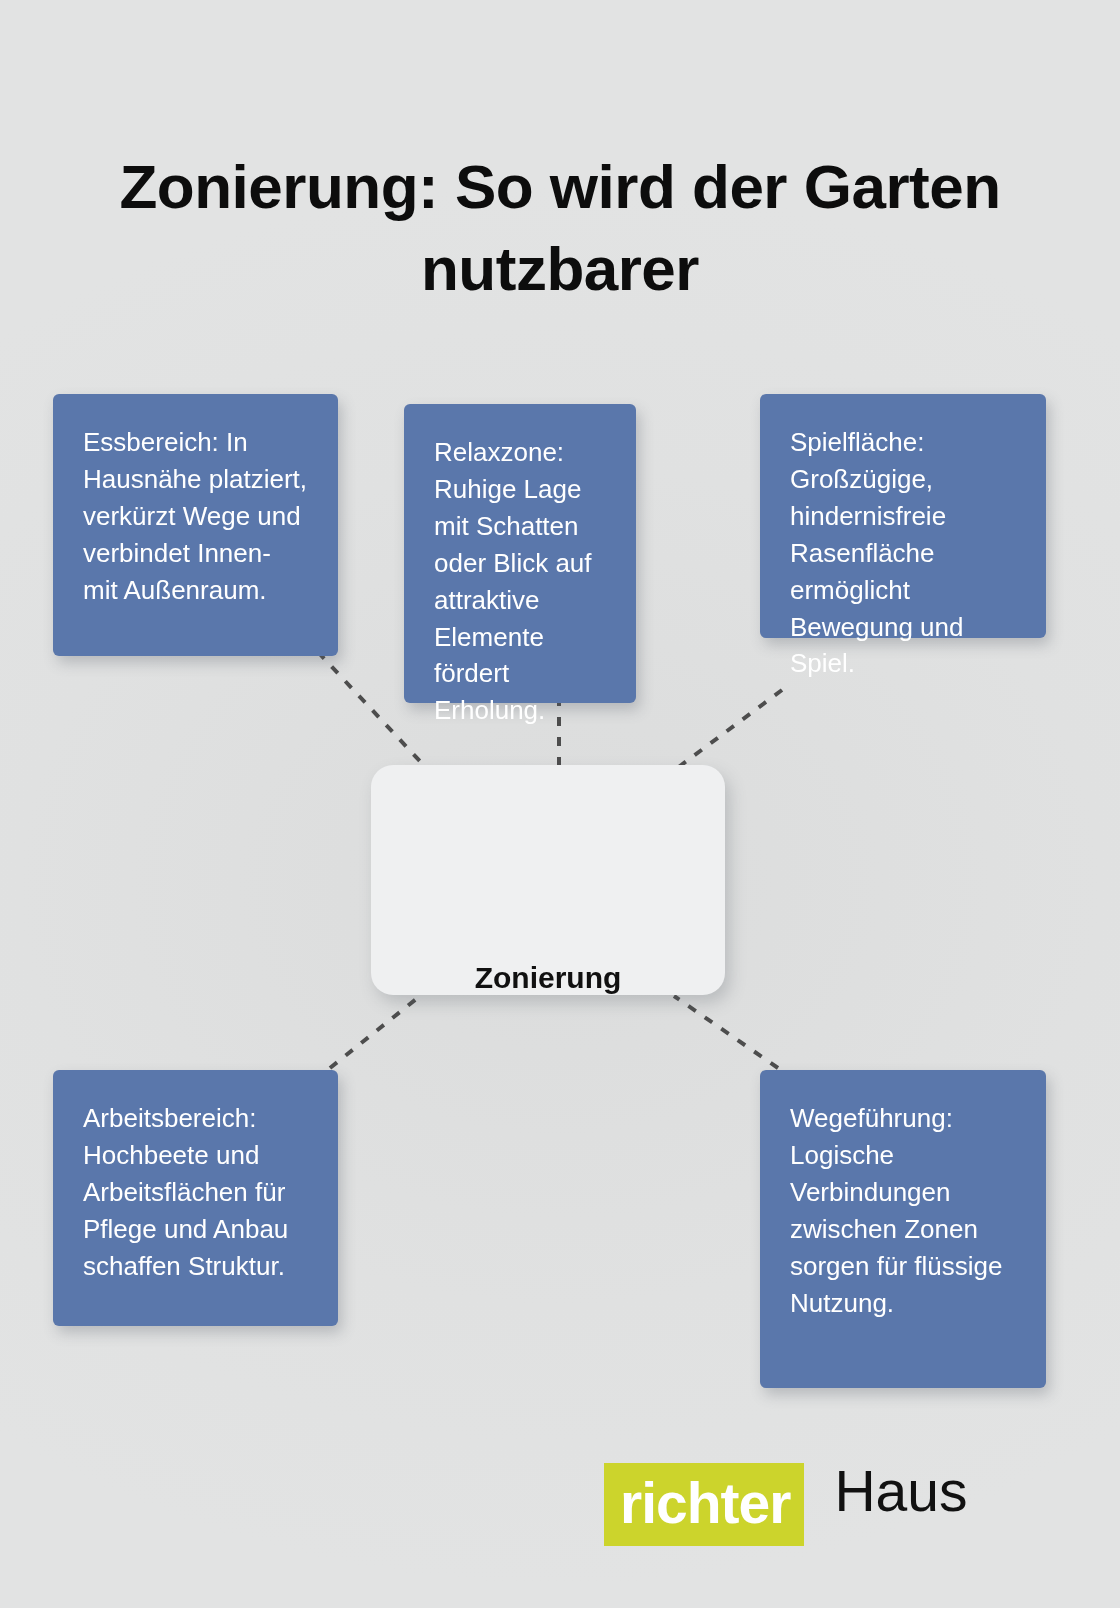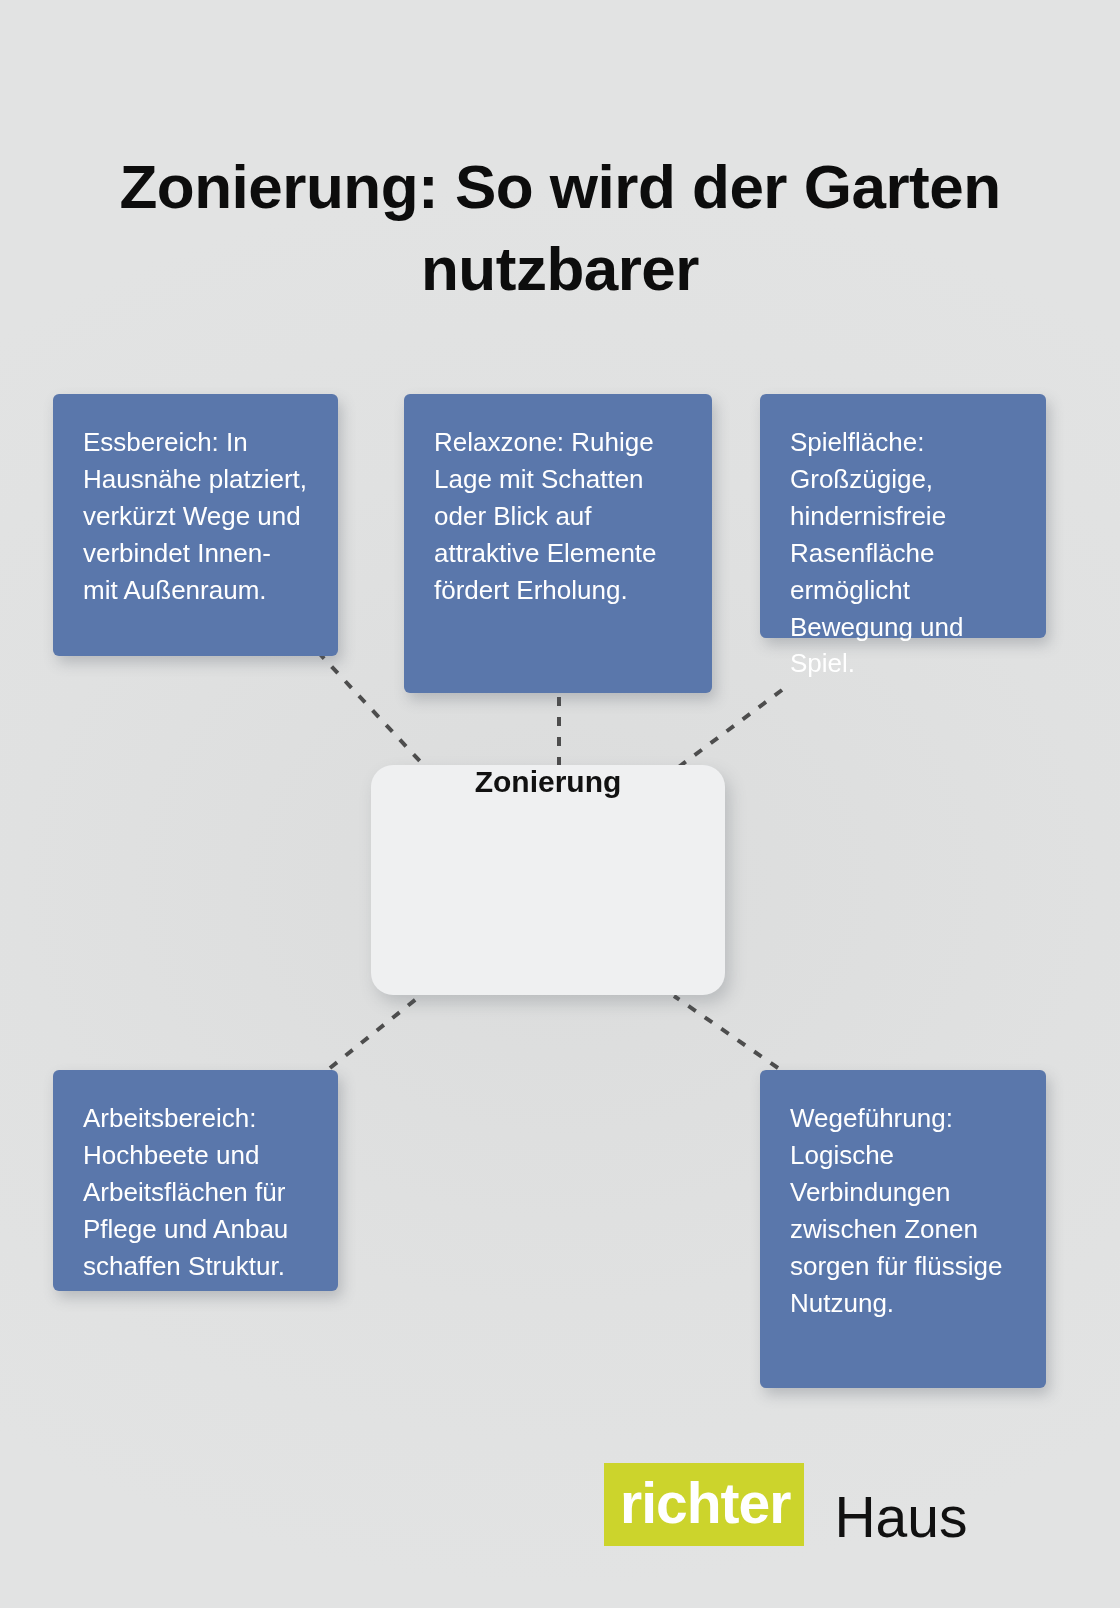--- a/index.html
+++ b/index.html
@@ -58,52 +58,52 @@
     padding: 30px 26px 24px 30px;
     box-shadow: 4px 7px 14px rgba(90, 95, 105, 0.30);
   }
 
   .node-text {
     display: block;
     white-space: pre-line;
   }
 
   #node-1 { left: 53px;  top: 394px;  width: 285px; height: 262px; }
-  #node-2 { left: 404px; top: 394px;  width: 308px; height: 299px; }
+  #node-2 { left: 404px; top: 404px;  width: 232px; height: 299px; }
   #node-3 { left: 760px; top: 394px;  width: 286px; height: 244px; }
-  #node-4 { left: 53px;  top: 1070px; width: 285px; height: 221px; }
+  #node-4 { left: 53px;  top: 1070px; width: 285px; height: 256px; }
   #node-5 { left: 760px; top: 1070px; width: 286px; height: 318px; }
 
   .center-node {
     position: absolute;
     left: 371px;
     top: 765px;
     width: 354px;
     height: 230px;
     box-sizing: border-box;
     border-radius: 22px;
     background: #eff0f1;
     box-shadow: 5px 8px 16px rgba(90, 95, 105, 0.26);
     display: flex;
-    align-items: flex-start;
+    align-items: flex-end;
     justify-content: center;
   }
   .center-label {
     font-size: 30px;
     font-weight: bold;
     color: #111111;
   }
 
   
   .logo {
     position: absolute;
     left: 604px;
     top: 1463px;
     display: flex;
-    align-items: flex-end;
+    align-items: flex-start;
   }
   .logo-mark {
     background: #ccd42c;
     color: #ffffff;
     font-size: 57px;
     font-weight: bold;
     line-height: 1;
     padding: 12px 14px 14px 16px;
     letter-spacing: -1px;
   }

